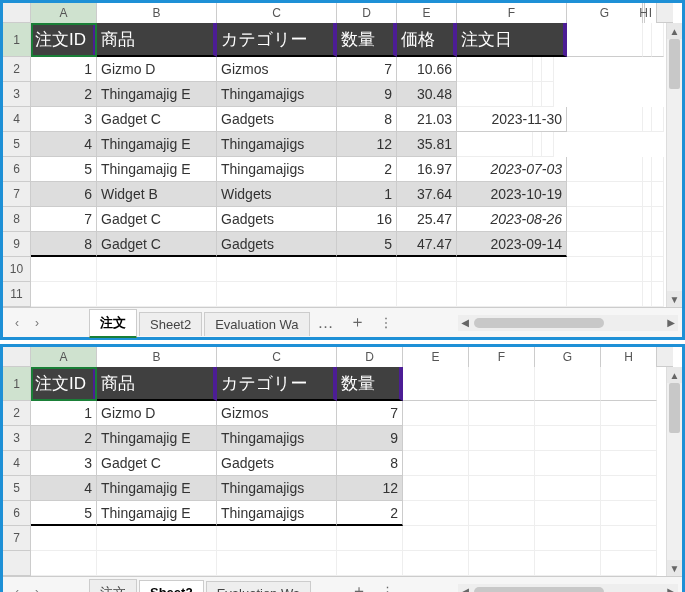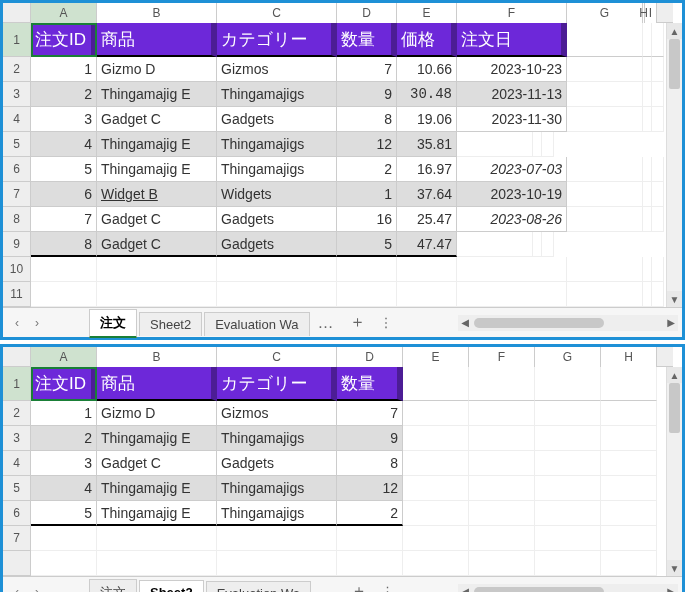--- a/index.html
+++ b/index.html
@@ -60,25 +60,25 @@
     display: flex;
     align-items: center;
     padding: 0 4px;
     overflow: hidden;
     white-space: nowrap;
     font-size: 14px;
     color: #333;
   }
   .cell.num { justify-content: flex-end; }
   .hdr .cell {
-    background: #6d28d9;
+    background: #404040;
     color: #fff;
     font-size: 17px;
     font-weight: 400;
-    border-right: 6px solid #4c1d95;
+    border-right: 4px solid #4c1d95;
     border-bottom: 2px solid #000;
   }
   .stripe { background: #ddd; }
   .tbl-end .cell { border-bottom: 2px solid #000; }
   .active-ring {
     outline: 2px solid #1a7f37;
     outline-offset: -2px;
   }
   .rowhead.sel { background: #cfe2cf; }
   .vscroll {
@@ -189,42 +189,40 @@
             <div class="cell" style="width: 76px; background: rgb(255, 255, 255); border-bottom: 1px solid rgb(204, 204, 204); border-right: 1px solid rgb(238, 238, 238);"></div>
             <div class="cell" style="width: 2px; background: rgb(255, 255, 255); border-bottom: 1px solid rgb(204, 204, 204); border-right: 1px solid rgb(238, 238, 238);"></div>
             <div class="cell" style="width: 12px; background: rgb(255, 255, 255); border-bottom: 1px solid rgb(204, 204, 204); border-right: 1px solid rgb(238, 238, 238);"></div>
           </div>
           <div class="datarow">
             <div class="cell num" style="width: 66px;">1</div>
             <div class="cell" style="width: 120px;">Gizmo D</div>
             <div class="cell" style="width: 120px;">Gizmos</div>
             <div class="cell num" style="width: 60px;">7</div>
             <div class="cell num" style="width: 60px;">10.66</div>
-            <div class="cell num" style="width: 110px;">2023-10-23</div>
             <div class="cell" style="width: 76px; border-right: 1px solid rgb(238, 238, 238); border-bottom: 1px solid rgb(238, 238, 238);"></div>
             <div class="cell" style="width: 2px; border-right: 1px solid rgb(238, 238, 238); border-bottom: 1px solid rgb(238, 238, 238);"></div>
             <div class="cell" style="width: 12px; border-right: 1px solid rgb(238, 238, 238); border-bottom: 1px solid rgb(238, 238, 238);"></div>
           </div>
           <div class="datarow">
             <div class="cell stripe num" style="width: 66px;">2</div>
             <div class="cell stripe" style="width: 120px;">Thingamajig E</div>
             <div class="cell stripe" style="width: 120px;">Thingamajigs</div>
             <div class="cell stripe num" style="width: 60px;">9</div>
-            <div class="cell stripe num" style="width: 60px; font-family: Liberation Mono, monospace;">30.48</div>
-            <div class="cell stripe num" style="width: 110px;">2023-11-13</div>
+            <div class="cell stripe num" style="width: 60px;">30.48</div>
             <div class="cell" style="width: 76px; border-right: 1px solid rgb(238, 238, 238); border-bottom: 1px solid rgb(238, 238, 238);"></div>
             <div class="cell" style="width: 2px; border-right: 1px solid rgb(238, 238, 238); border-bottom: 1px solid rgb(238, 238, 238);"></div>
             <div class="cell" style="width: 12px; border-right: 1px solid rgb(238, 238, 238); border-bottom: 1px solid rgb(238, 238, 238);"></div>
           </div>
           <div class="datarow">
             <div class="cell num" style="width: 66px;">3</div>
             <div class="cell" style="width: 120px;">Gadget C</div>
             <div class="cell" style="width: 120px;">Gadgets</div>
             <div class="cell num" style="width: 60px;">8</div>
-            <div class="cell num" style="width: 60px;">19.06</div>
+            <div class="cell num" style="width: 60px;">21.03</div>
             <div class="cell num" style="width: 110px;">2023-11-30</div>
             <div class="cell" style="width: 76px; border-right: 1px solid rgb(238, 238, 238); border-bottom: 1px solid rgb(238, 238, 238);"></div>
             <div class="cell" style="width: 2px; border-right: 1px solid rgb(238, 238, 238); border-bottom: 1px solid rgb(238, 238, 238);"></div>
             <div class="cell" style="width: 12px; border-right: 1px solid rgb(238, 238, 238); border-bottom: 1px solid rgb(238, 238, 238);"></div>
           </div>
           <div class="datarow">
             <div class="cell stripe num" style="width: 66px;">4</div>
             <div class="cell stripe" style="width: 120px;">Thingamajig E</div>
             <div class="cell stripe" style="width: 120px;">Thingamajigs</div>
             <div class="cell stripe num" style="width: 60px;">12</div>
@@ -239,21 +237,21 @@
             <div class="cell" style="width: 120px;">Thingamajigs</div>
             <div class="cell num" style="width: 60px;">2</div>
             <div class="cell num" style="width: 60px;">16.97</div>
             <div class="cell num" style="width: 110px; font-style: italic;">2023-07-03</div>
             <div class="cell" style="width: 76px; border-right: 1px solid rgb(238, 238, 238); border-bottom: 1px solid rgb(238, 238, 238);"></div>
             <div class="cell" style="width: 2px; border-right: 1px solid rgb(238, 238, 238); border-bottom: 1px solid rgb(238, 238, 238);"></div>
             <div class="cell" style="width: 12px; border-right: 1px solid rgb(238, 238, 238); border-bottom: 1px solid rgb(238, 238, 238);"></div>
           </div>
           <div class="datarow">
             <div class="cell stripe num" style="width: 66px;">6</div>
-            <div class="cell stripe" style="width: 120px; text-decoration: underline;">Widget B</div>
+            <div class="cell stripe" style="width: 120px;">Widget B</div>
             <div class="cell stripe" style="width: 120px;">Widgets</div>
             <div class="cell stripe num" style="width: 60px;">1</div>
             <div class="cell stripe num" style="width: 60px;">37.64</div>
             <div class="cell stripe num" style="width: 110px;">2023-10-19</div>
             <div class="cell" style="width: 76px; border-right: 1px solid rgb(238, 238, 238); border-bottom: 1px solid rgb(238, 238, 238);"></div>
             <div class="cell" style="width: 2px; border-right: 1px solid rgb(238, 238, 238); border-bottom: 1px solid rgb(238, 238, 238);"></div>
             <div class="cell" style="width: 12px; border-right: 1px solid rgb(238, 238, 238); border-bottom: 1px solid rgb(238, 238, 238);"></div>
           </div>
           <div class="datarow">
             <div class="cell num" style="width: 66px;">7</div>
@@ -265,20 +263,21 @@
             <div class="cell" style="width: 76px; border-right: 1px solid rgb(238, 238, 238); border-bottom: 1px solid rgb(238, 238, 238);"></div>
             <div class="cell" style="width: 2px; border-right: 1px solid rgb(238, 238, 238); border-bottom: 1px solid rgb(238, 238, 238);"></div>
             <div class="cell" style="width: 12px; border-right: 1px solid rgb(238, 238, 238); border-bottom: 1px solid rgb(238, 238, 238);"></div>
           </div>
           <div class="datarow tbl-end">
             <div class="cell stripe num" style="width: 66px;">8</div>
             <div class="cell stripe" style="width: 120px;">Gadget C</div>
             <div class="cell stripe" style="width: 120px;">Gadgets</div>
             <div class="cell stripe num" style="width: 60px;">5</div>
             <div class="cell stripe num" style="width: 60px;">47.47</div>
+            <div class="cell stripe num" style="width: 110px;">2023-09-14</div>
             <div class="cell" style="width: 76px; border-right: 1px solid rgb(238, 238, 238); border-bottom: 1px solid rgb(238, 238, 238);"></div>
             <div class="cell" style="width: 2px; border-right: 1px solid rgb(238, 238, 238); border-bottom: 1px solid rgb(238, 238, 238);"></div>
             <div class="cell" style="width: 12px; border-right: 1px solid rgb(238, 238, 238); border-bottom: 1px solid rgb(238, 238, 238);"></div>
           </div>
           <div class="datarow">
             <div class="cell" style="width: 66px; border-right: 1px solid rgb(238, 238, 238); border-bottom: 1px solid rgb(238, 238, 238);"></div>
             <div class="cell" style="width: 120px; border-right: 1px solid rgb(238, 238, 238); border-bottom: 1px solid rgb(238, 238, 238);"></div>
             <div class="cell" style="width: 120px; border-right: 1px solid rgb(238, 238, 238); border-bottom: 1px solid rgb(238, 238, 238);"></div>
             <div class="cell" style="width: 60px; border-right: 1px solid rgb(238, 238, 238); border-bottom: 1px solid rgb(238, 238, 238);"></div>
             <div class="cell" style="width: 60px; border-right: 1px solid rgb(238, 238, 238); border-bottom: 1px solid rgb(238, 238, 238);"></div>

